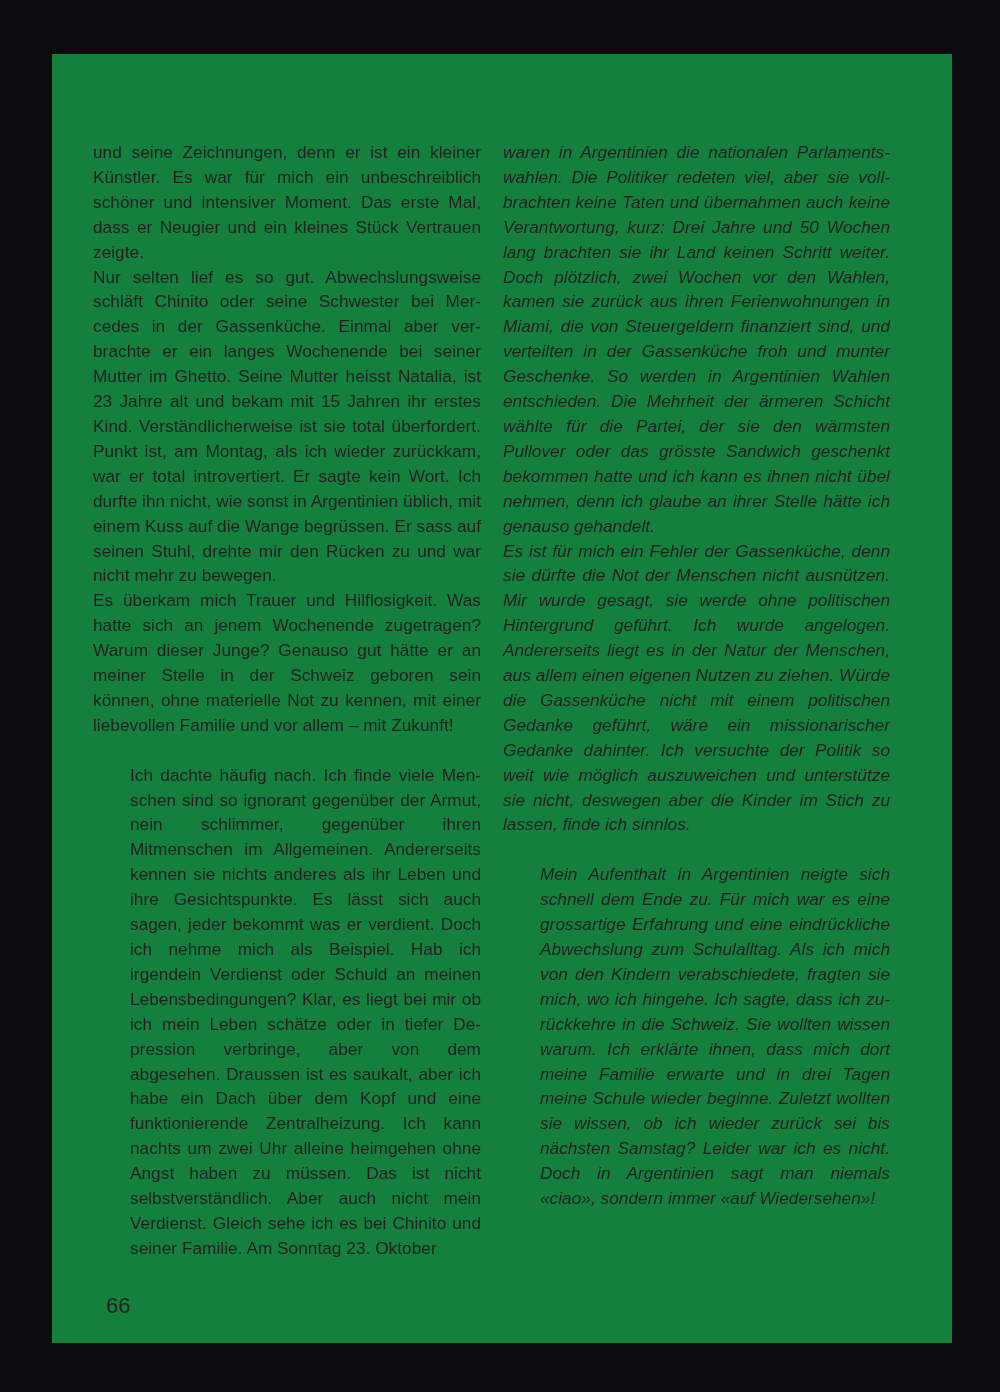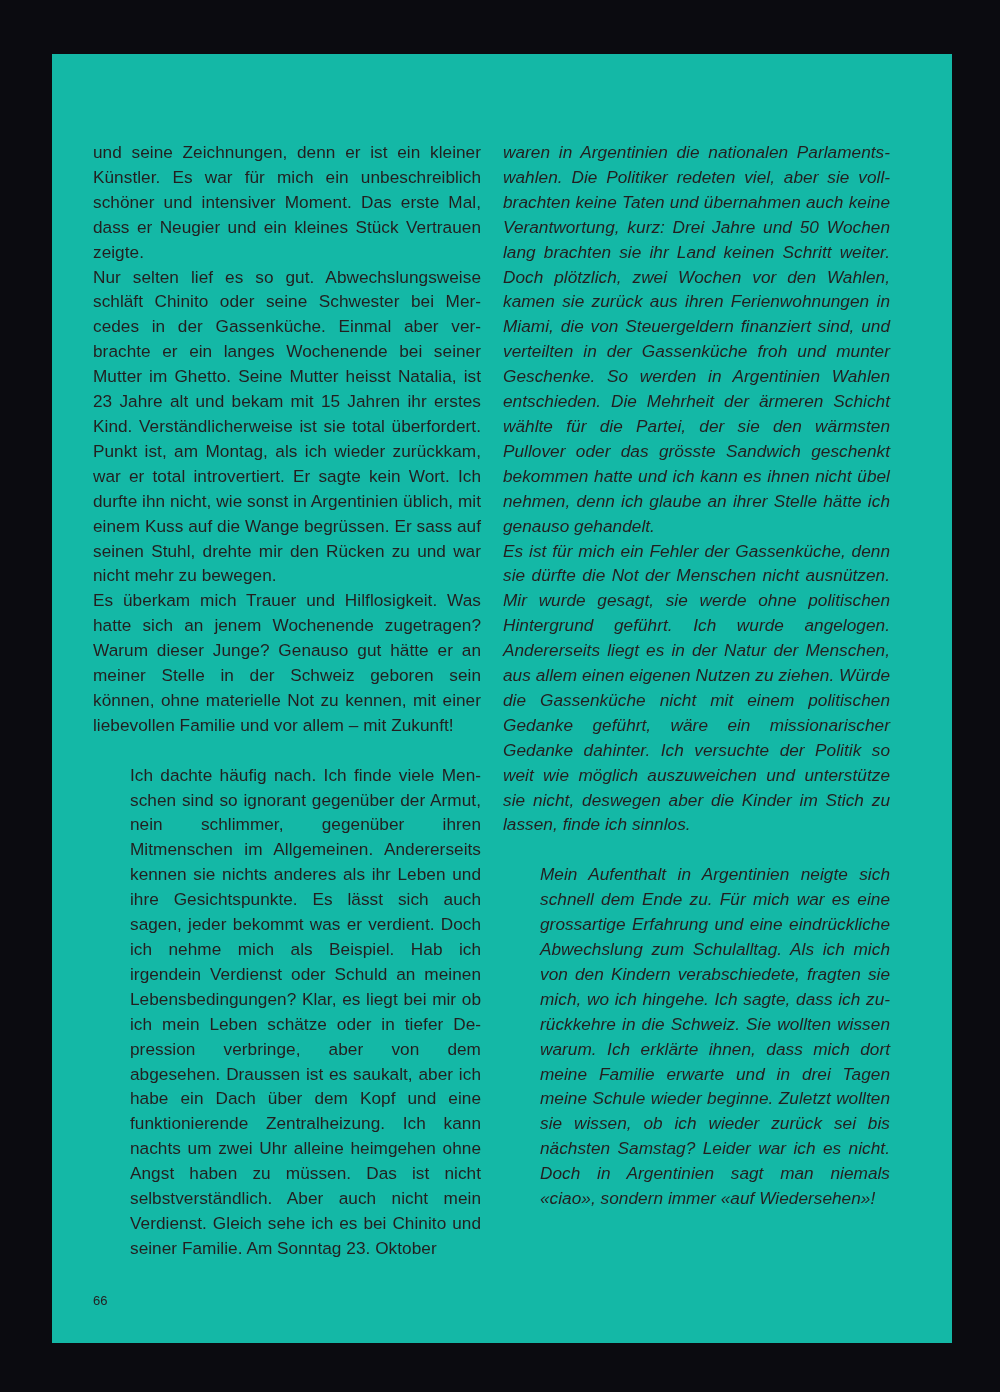--- a/index.html
+++ b/index.html
@@ -13,21 +13,21 @@
     position: relative;
     overflow: hidden;
     font-family: "Liberation Sans", "DejaVu Sans", sans-serif;
   }
   .page {
     position: absolute;
     left: 52px;
     top: 54px;
     width: 900px;
     height: 1289px;
-    background: #14b8a6;
+    background: #15803d;
   }
   .col {
     position: absolute;
     top: 86px;
     color: #231f20;
     font-size: 17.2px;
     line-height: 24.9px;
     text-align: justify;
     hyphens: manual;
     letter-spacing: 0.05px;
@@ -35,23 +35,23 @@
   .col-left { left: 41px; width: 388px; }
   .col-right { left: 451px; width: 387px; font-style: italic; }
   .para { margin: 0; }
   .para.gap { margin-top: 24.9px; margin-left: 37px; }
   .signature {
     text-align: right;
     margin-top: 24.9px;
   }
   .page-number {
     position: absolute;
-    left: 41px;
+    left: 54px;
     top: 1239px;
-    font-size: 13px;
+    font-size: 22px;
     color: #231f20;
   }
 </style>
 </head>
 <body>
 
 <div class="page">
 
   <div class="col col-left">
     <p class="para">und seine Zeichnungen, denn er ist ein klei­ner Künstler. Es war für mich ein unbeschreib­lich schöner und intensiver Moment. Das erste Mal, dass er Neugier und ein kleines Stück Vertrauen zeigte.</p>

